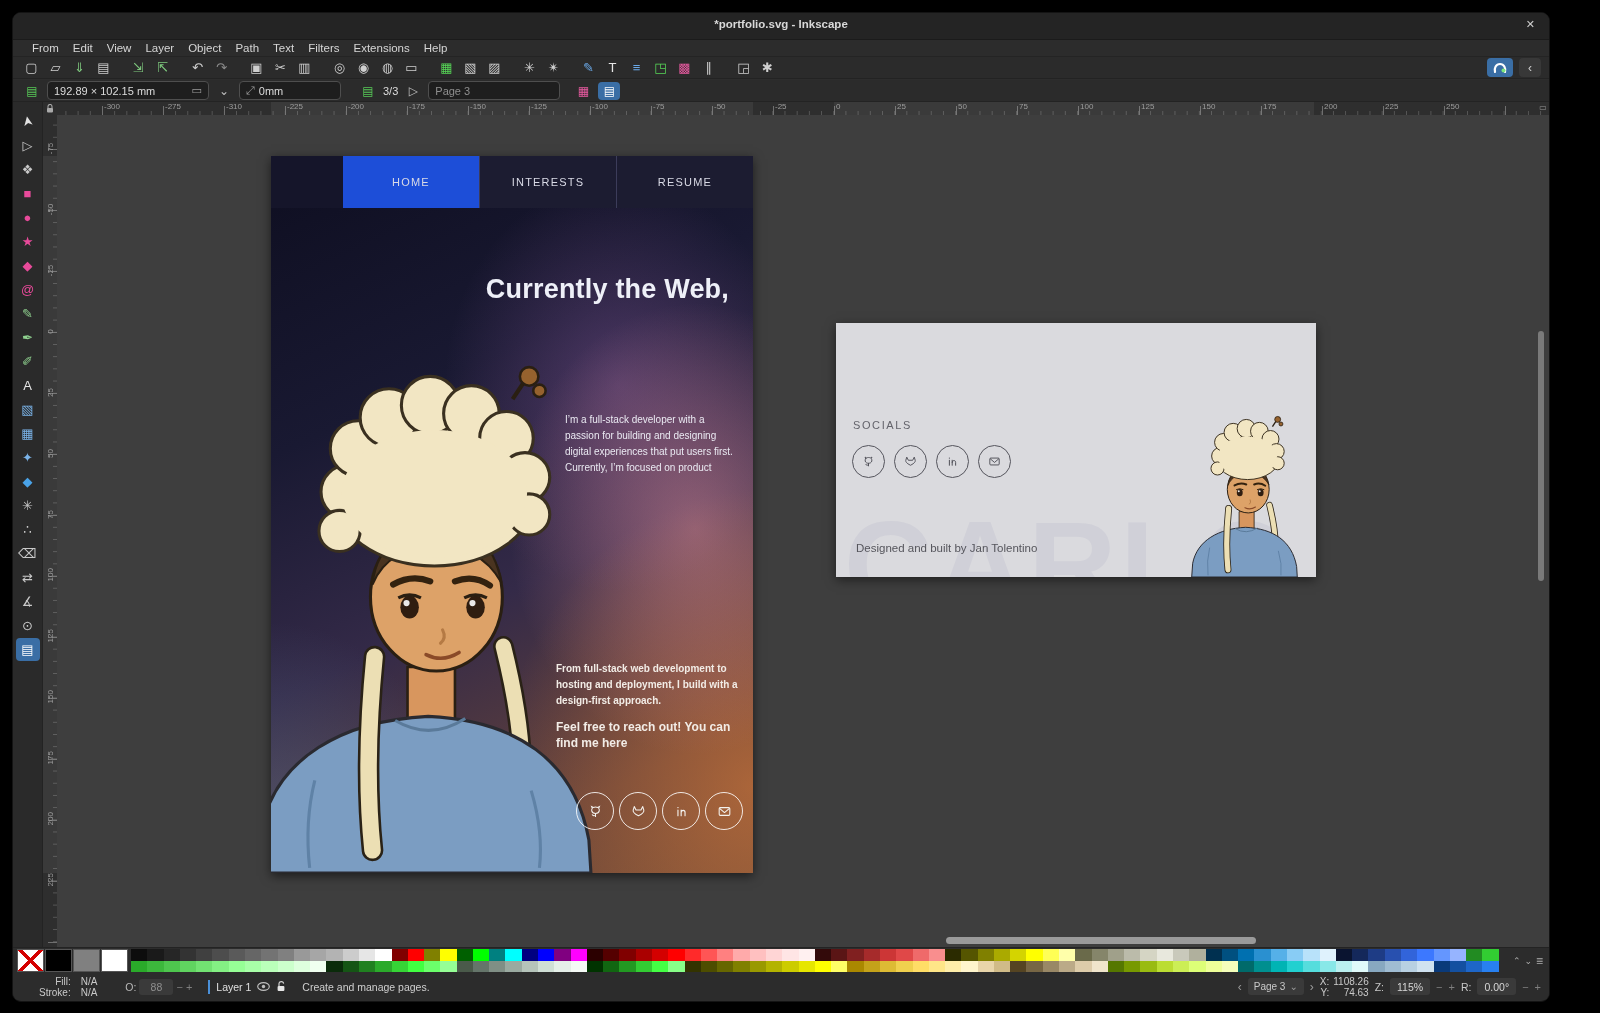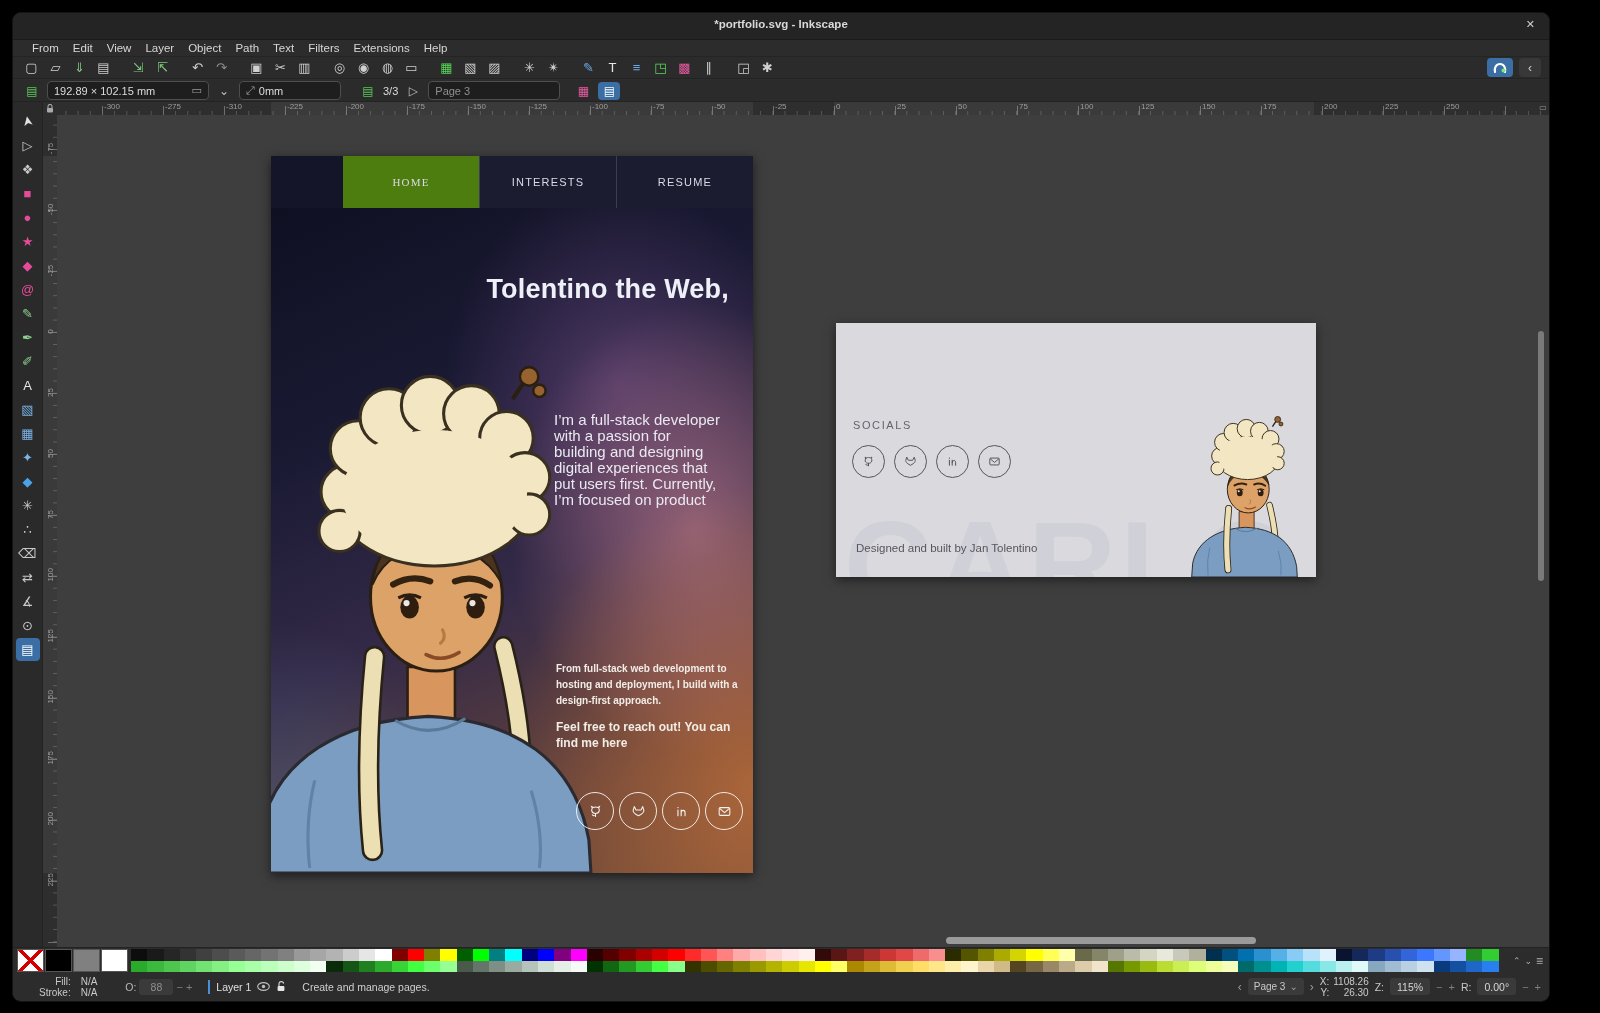--- a/index.html
+++ b/index.html
@@ -51,23 +51,23 @@
   #page1{position:absolute;left:214px;top:41px;width:482px;height:717px;box-shadow:0 3px 10px rgba(0,0,0,.55);overflow:hidden;
     background:
       radial-gradient(ellipse 55% 45% at 88% 52%, rgba(226,142,150,0.50), transparent 70%),
       radial-gradient(ellipse 50% 40% at 72% 32%, rgba(146,96,166,0.40), transparent 72%),
       radial-gradient(ellipse 70% 55% at 100% 88%, rgba(206,118,58,0.65), transparent 75%),
       radial-gradient(ellipse 60% 50% at 0% 100%, rgba(86,110,142,0.55), transparent 70%),
       linear-gradient(155deg,#0e0e20 0%,#191932 32%,#342a48 58%,#64423a 84%,#6e4a38 100%);}
   #p1-nav{position:absolute;left:0;top:0;width:100%;height:52px;display:flex;background:#15152a;}
   #p1-nav .nav-spacer{width:72px;background:#15152a;}
   .nav-tab{flex:1;display:flex;align-items:center;justify-content:center;font-size:11px;letter-spacing:1.2px;color:#d9dae6;background:#1c1c31;border-left:1px solid #3c3c5a;}
-  .nav-tab.active{background:#4d7c0f;border-left:none;font-family:Liberation Serif, serif;}
+  .nav-tab.active{background:#1d4ed8;border-left:none;}
   #p1-headline{position:absolute;right:24px;top:115px;text-align:right;color:#eef0f8;font-size:27px;font-weight:bold;line-height:36px;letter-spacing:0.2px;}
-  #p1-intro{position:absolute;left:283px;top:256px;width:172px;color:#eae9f2;font-size:15px;line-height:16px;}
+  #p1-intro{position:absolute;left:294px;top:256px;width:172px;color:#eae9f2;font-size:10px;line-height:16px;}
   #p1-para1{position:absolute;left:285px;top:505px;width:186px;color:#f2ece6;font-size:10px;font-weight:bold;line-height:16px;}
   #p1-para2{position:absolute;left:285px;top:563px;width:186px;color:#f2ece6;font-size:12px;font-weight:bold;line-height:16px;}
   #p1-socials{position:absolute;left:305px;top:636px;display:flex;gap:5px;}
   #p1-socials .soc-circle{width:36px;height:36px;border:1.4px solid rgba(255,255,255,.85);border-radius:50%;display:flex;align-items:center;justify-content:center;color:#f4f2ee;}
   #p1-socials svg{width:17px;height:17px;}
   #p1-watermark{position:absolute;right:-12px;bottom:-28px;font-size:118px;font-weight:bold;color:rgba(255,255,255,0.05);letter-spacing:6px;}
   #p1-char{position:absolute;left:-18px;bottom:0;width:340px;height:536px;}
   
   #page2{position:absolute;left:779px;top:208px;width:480px;height:254px;background:#dadade;box-shadow:0 3px 10px rgba(0,0,0,.5);overflow:hidden;}
   #p2-watermark{position:absolute;left:8px;bottom:-58px;font-size:122px;font-weight:bold;color:#d0d0d8;letter-spacing:4px;}
@@ -456,21 +456,21 @@
   <div id="canvas">
 
     <div id="page1">
       <div id="p1-nav">
           <div class="nav-spacer"></div>
           <div class="nav-tab active">HOME</div>
           <div class="nav-tab">INTERESTS</div>
           <div class="nav-tab">RESUME</div>
         </div>
       <div id="p1-headline">
-          <div>Tolentino the Web,</div>
+          <div>Currently the Web,</div>
         </div>
       <div id="p1-intro">I’m a full-stack developer with a passion for building and designing digital experiences that put users first. Currently, I’m focused on product</div>
       <div id="p1-char">
         <svg width="100%" height="100%" viewBox="0 0 330 520" preserveAspectRatio="xMidYMax meet">
             <use href="#carlo"></use>
           </svg>
       </div>
       <div id="p1-para1">From full-stack web development to hosting and deployment, I build with a design-first approach.</div>
       <div id="p1-para2">Feel free to reach out! You can find me here</div>
       <div id="p1-socials">
@@ -752,21 +752,21 @@
       <span class="nav-arrow">‹</span>
       <div id="page-select">
         <span>Page 3</span>
         <span style="color:#9a9a9a;">⌄</span>
       </div>
       <span class="nav-arrow">›</span>
       <div id="xy-block">
         <span>X:</span>
         <span>1108.26</span>
         <span>Y:</span>
-        <span>26.30</span>
+        <span>74.63</span>
       </div>
       <span>Z:</span>
       <div class="zr-box">115%</div>
       <span class="spin">−</span>
       <span class="spin">+</span>
       <span>R:</span>
       <div class="zr-box">0.00°</div>
       <span class="spin">−</span>
       <span class="spin">+</span>
     </div>

